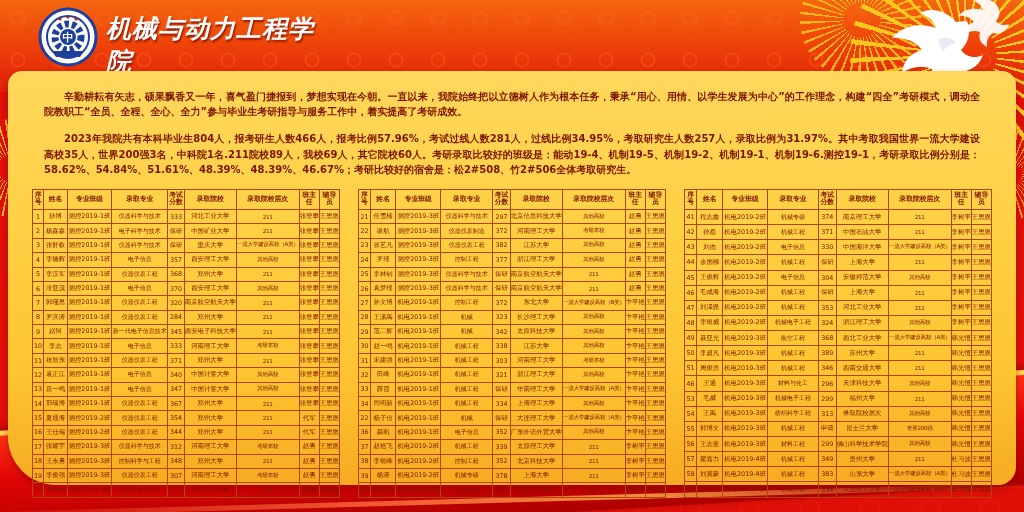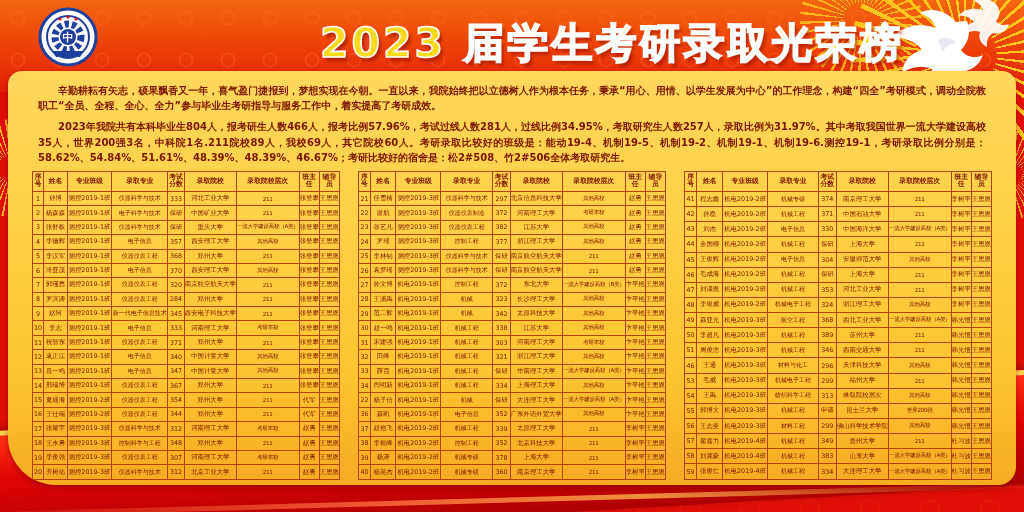--- a/index.html
+++ b/index.html
@@ -48,21 +48,21 @@
     border-top:5px solid #ffd34d;box-shadow:0 -3px 8px rgba(110,0,0,.5);}
   .ribbon-edge{position:absolute;left:-40px;width:1140px;height:5px;top:497px;
     transform:rotate(-1.6deg);
     background:linear-gradient(90deg,transparent 0%,#ff6a3e 35%,#ffb24d 60%,transparent 95%);opacity:.8;}
   
   .panel{position:absolute;left:8px;top:71px;width:1008px;height:414px;
     border-radius:14px 14px 18px 48px;
     background:linear-gradient(180deg,#ffd75c 0%,#ffd043 38%,#fdc531 72%,#f6ab22 100%);
     box-shadow:0 3px 6px rgba(120,0,0,.45);
     padding:6px 24px;box-sizing:border-box;}
-  .para{margin:6px;text-indent:2em;font-size:10px;line-height:1.52;font-weight:700;
+  .para{margin:12px;text-indent:2em;font-size:10px;line-height:1.52;font-weight:700;
     color:#7c1500;text-align:justify;}
   
   .tables{display:flex;gap:18px;margin-top:5px;}
   .rtable{flex:1;border-collapse:collapse;table-layout:fixed;
     font-family:"DejaVu Sans","Liberation Sans",sans-serif;}
   .rtable th,.rtable td{border:1px solid #b5430c;color:#7c1500;
     text-align:center;vertical-align:middle;padding:0;overflow:hidden;white-space:nowrap;}
   .rtable th{font-size:6.8px;font-weight:700;height:19px;white-space:normal;line-height:1.15;}
   .rtable td{font-size:6.4px;height:13.4px;}
   .rtable td:nth-child(7){font-size:5.6px;letter-spacing:-0.3px;}
@@ -106,22 +106,25 @@
     <circle cx="30" cy="30" r="21" fill="none" stroke="#1d3f9e" stroke-width="2"></circle>
     <circle cx="30" cy="30" r="13" fill="none" stroke="#1d3f9e" stroke-width="7" stroke-dasharray="4.2 3"></circle>
     <circle cx="30" cy="30" r="8" fill="#1d3f9e"></circle>
     <text x="30" y="34" text-anchor="middle" font-size="11" fill="#ffffff" font-weight="bold">中</text>
     <path d="M14 44 L46 44 L42 50 L18 50 Z" fill="#1d3f9e"></path>
     <circle cx="22" cy="12" r="1.6" fill="#d11a0a"></circle>
     <circle cx="30" cy="10" r="1.6" fill="#d11a0a"></circle>
     <circle cx="38" cy="12" r="1.6" fill="#d11a0a"></circle>
   </svg>
 
-
-  <div class="title">2023 届学生考研录取光荣榜</div>
+  <div class="school-block">
+    <div class="school-name">机械与动力工程学院</div>
+    <div class="school-en">SCHOOL OF MECHANICAL AND POWER ENGINEERING</div>
+  </div>
+
 
   <div class="panel">
     <p class="para">辛勤耕耘有矢志，硕果飘香又一年，喜气盈门捷报到，梦想实现在今朝。一直以来，我院始终把以立德树人作为根本任务，秉承“用心、用情、以学生发展为中心”的工作理念，构建“四全”考研模式，调动全院教职工“全员、全程、全心、全力”参与毕业生考研指导与服务工作中，着实提高了考研成效。</p>
     <p class="para">2023年我院共有本科毕业生804人，报考研生人数466人，报考比例57.96%，考试过线人数281人，过线比例34.95%，考取研究生人数257人，录取比例为31.97%。其中考取我国世界一流大学建设高校35人，世界200强3名，中科院1名.211院校89人，我校69人，其它院校60人。考研录取比较好的班级是：能动19-4、机制19-5、机制19-2、机制19-1、机制19-6.测控19-1，考研录取比例分别是：58.62%、54.84%、51.61%、48.39%、48.39%、46.67%；考研比较好的宿舍是：松2#508、竹2#506全体考取研究生。</p>
     <div class="tables">
       <table class="rtable">
           <thead>
             <tr>
               <th>序号</th>
               <th>姓名</th>

